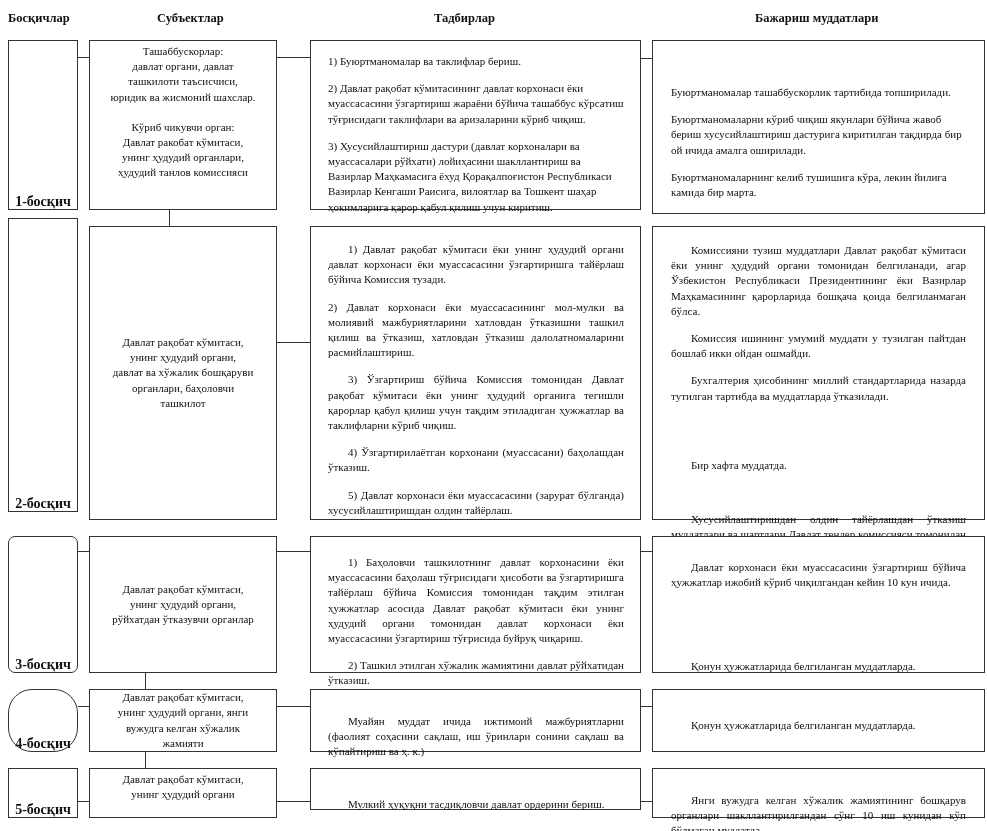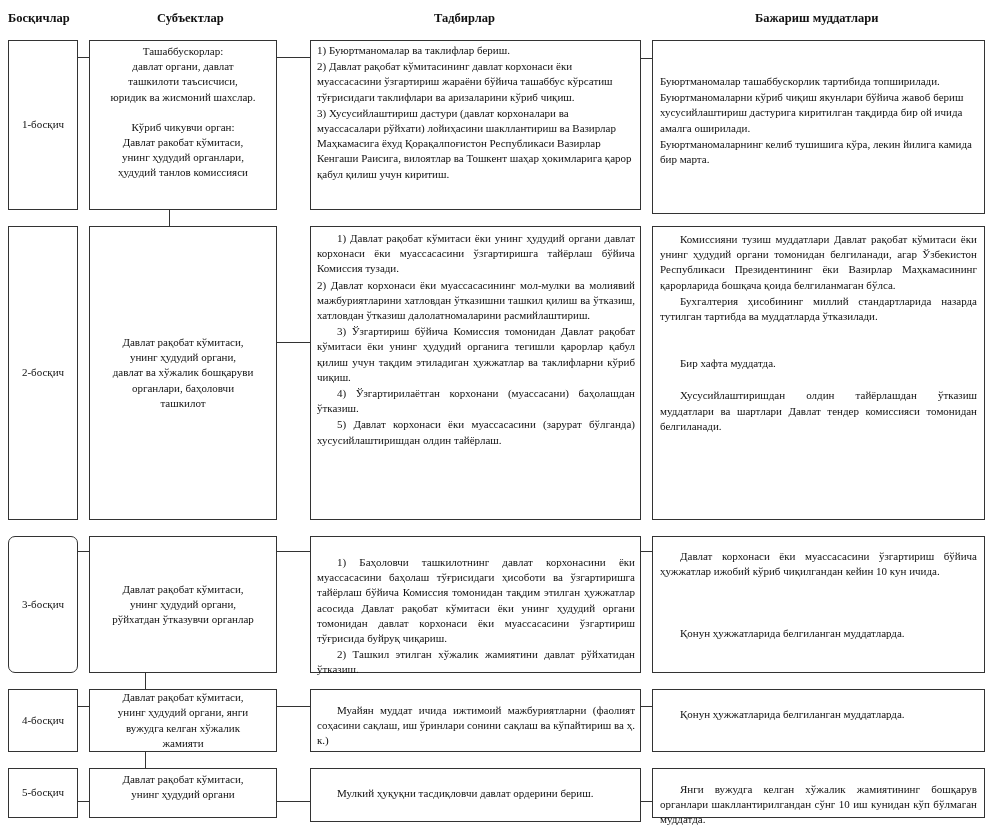--- a/index.html
+++ b/index.html
@@ -1,26 +1,26 @@
 <!DOCTYPE html>
 <html><head>
 <meta charset="utf-8">
 <style>
   html, body { margin:0; padding:0; background:#ffffff; }
   body { width:987px; height:831px; position:relative; overflow:hidden;
          font-family:"Liberation Serif","DejaVu Serif",serif; color:#111; }
   .hdr { position:absolute; top:11px; font-size:12.5px; font-weight:bold; white-space:nowrap; }
   .box { position:absolute; box-sizing:border-box; border:1.3px solid #333; background:#fff;
          font-size:11px; line-height:15.2px; }
-  .stage { display:flex; align-items:center; justify-content:center; font-weight:normal; font-size:11px; }
+  .stage { display:flex; align-items:flex-end; justify-content:center; font-weight:bold; font-size:14px; }
   .subj { display:flex; flex-direction:column; justify-content:center; align-items:center; text-align:center; padding:2px 4px; }
   .subj.top { justify-content:flex-start; }
   .ev { padding:1px 4px 1px 5px; text-align:justify; }
   .dl { padding:2px 6px 2px 6px; text-align:justify; }
-  .p { margin:1px; }
+  .p { margin:12px; }
   .ind { text-indent:20px; }
   .gap { height:15px; }
   .gap2 { height:30px; }
   .ln { position:absolute; background:#333; }
   .h { height:1.3px; }
   .v { width:1.3px; }
 </style>
 </head>
 <body>
 
@@ -71,66 +71,67 @@
   <p class="p">1) Буюртманомалар ва таклифлар бериш.</p>
   <p class="p">2) Давлат рақобат кўмитасининг давлат корхонаси ёки муассасасини ўзгартириш жараёни бўйича ташаббус кўрсатиш тўғрисидаги таклифлари ва аризаларини кўриб чиқиш.</p>
   <p class="p">3) Хусусийлаштириш дастури (давлат корхоналари ва муассасалари рўйхати) лойиҳасини шакллантириш ва Вазирлар Маҳкамасига ёхуд Қорақалпоғистон Республикаси Вазирлар Кенгаши Раисига, вилоятлар ва Тошкент шаҳар ҳокимларига қарор қабул қилиш учун киритиш.</p>
 </div>
 <div class="box dl" style="left:652px; top:40px; width:333px; height:174px; padding-top:32px; text-align:left;">
   <p class="p">Буюртманомалар ташаббускорлик тартибида топширилади.</p>
   <p class="p">Буюртманомаларни кўриб чиқиш якунлари бўйича жавоб бериш хусусийлаштириш дастурига киритилган тақдирда бир ой ичида амалга оширилади.</p>
   <p class="p">Буюртманомаларнинг келиб тушишига кўра, лекин йилига камида бир марта.</p>
 </div>
 
-<div class="box stage" style="left:8px; top:226px; width:70px; height:294px;">
+<div class="box stage" style="left:8px; top:218px; width:70px; height:294px;">
   <span>2-босқич</span>
 </div>
 <div class="box subj" style="left:89px; top:226px; width:188px; height:294px;">
   <div>Давлат рақобат кўмитаси,</div>
   <div>унинг ҳудудий органи,</div>
   <div>давлат ва хўжалик бошқаруви</div>
   <div>органлари, баҳоловчи</div>
   <div>ташкилот</div>
 </div>
 <div class="box ev" style="left:310px; top:226px; width:331px; height:294px; padding-top:3px;">
   <p class="p ind">1) Давлат рақобат кўмитаси ёки унинг ҳудудий органи давлат корхонаси ёки муассасасини ўзгартиришга тайёрлаш бўйича Комиссия тузади.</p>
   <p class="p">2) Давлат корхонаси ёки муассасасининг мол-мулки ва молиявий мажбуриятларини хатловдан ўтказишни ташкил қилиш ва ўтказиш, хатловдан ўтказиш далолатномаларини расмийлаштириш.</p>
   <p class="p ind">3) Ўзгартириш бўйича Комиссия томонидан Давлат рақобат кўмитаси ёки унинг ҳудудий органига тегишли қарорлар қабул қилиш учун тақдим этиладиган ҳужжатлар ва таклифларни кўриб чиқиш.</p>
   <p class="p ind">4) Ўзгартирилаётган корхонани (муассасани) баҳолашдан ўтказиш.</p>
   <p class="p ind">5) Давлат корхонаси ёки муассасасини (зарурат бўлганда) хусусийлаштиришдан олдин тайёрлаш.</p>
 </div>
 <div class="box dl" style="left:652px; top:226px; width:333px; height:294px; padding-top:4px;">
   <p class="p ind">Комиссияни тузиш муддатлари Давлат рақобат кўмитаси ёки унинг ҳудудий органи томонидан белгиланади, агар Ўзбекистон Республикаси Президентининг ёки Вазирлар Маҳкамасининг қарорларида бошқача қоида белгиланмаган бўлса.</p>
+  <p class="p ind">Комиссия ишининг умумий муддати у тузилган пайтдан бошлаб икки ойдан ошмайди.</p>
   <p class="p ind">Бухгалтерия ҳисобининг миллий стандартларида назарда тутилган тартибда ва муддатларда ўтказилади.</p>
   <div class="gap2"></div>
   <p class="p ind">Бир хафта муддатда.</p>
   <div class="gap"></div>
   <p class="p ind">Хусусийлаштиришдан олдин тайёрлашдан ўтказиш муддатлари ва шартлари Давлат тендер комиссияси томонидан белгиланади.</p>
 </div>
 
 <div class="box stage" style="left:8px; top:536px; width:70px; height:137px;border-radius:7px;">
   <span>3-босқич</span>
 </div>
 <div class="box subj" style="left:89px; top:536px; width:188px; height:137px;">
   <div>Давлат рақобат кўмитаси,</div>
   <div>унинг ҳудудий органи,</div>
   <div>рўйхатдан ўтказувчи органлар</div>
 </div>
-<div class="box ev" style="left:310px; top:536px; width:331px; height:137px; padding-top:17px;">
+<div class="box ev" style="left:310px; top:536px; width:331px; height:137px; padding-top:6px;">
   <p class="p ind">1) Баҳоловчи ташкилотнинг давлат корхонасини ёки муассасасини баҳолаш тўғрисидаги ҳисоботи ва ўзгартиришга тайёрлаш бўйича Комиссия томонидан тақдим этилган ҳужжатлар асосида Давлат рақобат кўмитаси ёки унинг ҳудудий органи томонидан давлат корхонаси ёки муассасасини ўзгартириш тўғрисида буйруқ чиқариш.</p>
   <p class="p ind">2) Ташкил этилган хўжалик жамиятини давлат рўйхатидан ўтказиш.</p>
 </div>
 <div class="box dl" style="left:652px; top:536px; width:333px; height:137px; padding-top:11px;">
   <p class="p ind">Давлат корхонаси ёки муассасасини ўзгартириш бўйича ҳужжатлар ижобий кўриб чиқилгандан кейин 10 кун ичида.</p>
   <div class="gap2"></div>
   <div class="gap"></div>
   <p class="p ind">Қонун ҳужжатларида белгиланган муддатларда.</p>
 </div>
 
-<div class="box stage" style="left:8px; top:689px; width:70px; height:63px;">
+<div class="box stage" style="left:8px; top:689px; width:70px; height:63px;border-radius:24px;">
   <span>4-босқич</span>
 </div>
 <div class="box subj" style="left:89px; top:689px; width:188px; height:63px; padding-top:0; padding-bottom:0;">
   <div>Давлат рақобат кўмитаси,</div>
   <div>унинг ҳудудий органи, янги</div>
   <div>вужудга келган хўжалик</div>
   <div>жамияти</div>
 </div>
 <div class="box ev" style="left:310px; top:689px; width:331px; height:63px; padding-top:12px;">
   <p class="p ind">Муайян муддат ичида ижтимоий мажбуриятларни (фаолият соҳасини сақлаш, иш ўринлари сонини сақлаш ва кўпайтириш ва ҳ. к.)</p>
@@ -139,18 +140,18 @@
   <p class="p ind">Қонун ҳужжатларида белгиланган муддатларда.</p>
 </div>
 
 <div class="box stage" style="left:8px; top:768px; width:70px; height:50px;">
   <span>5-босқич</span>
 </div>
 <div class="box subj top" style="left:89px; top:768px; width:188px; height:50px; padding-top:3px;">
   <div>Давлат рақобат кўмитаси,</div>
   <div>унинг ҳудудий органи</div>
 </div>
-<div class="box ev" style="left:310px; top:768px; width:331px; height:54px; padding-top:16px;">
+<div class="box ev" style="left:310px; top:768px; width:331px; height:42px; padding-top:16px;">
   <p class="p ind">Мулкий ҳуқуқни тасдиқловчи давлат ордерини бериш.</p>
 </div>
 <div class="box dl" style="left:652px; top:768px; width:333px; height:50px; padding-top:12px;">
   <p class="p ind">Янги вужудга келган хўжалик жамиятининг бошқарув органлари шакллантирилгандан сўнг 10 иш кунидан кўп бўлмаган муддатда.</p>
 </div>
 
 </body></html>

